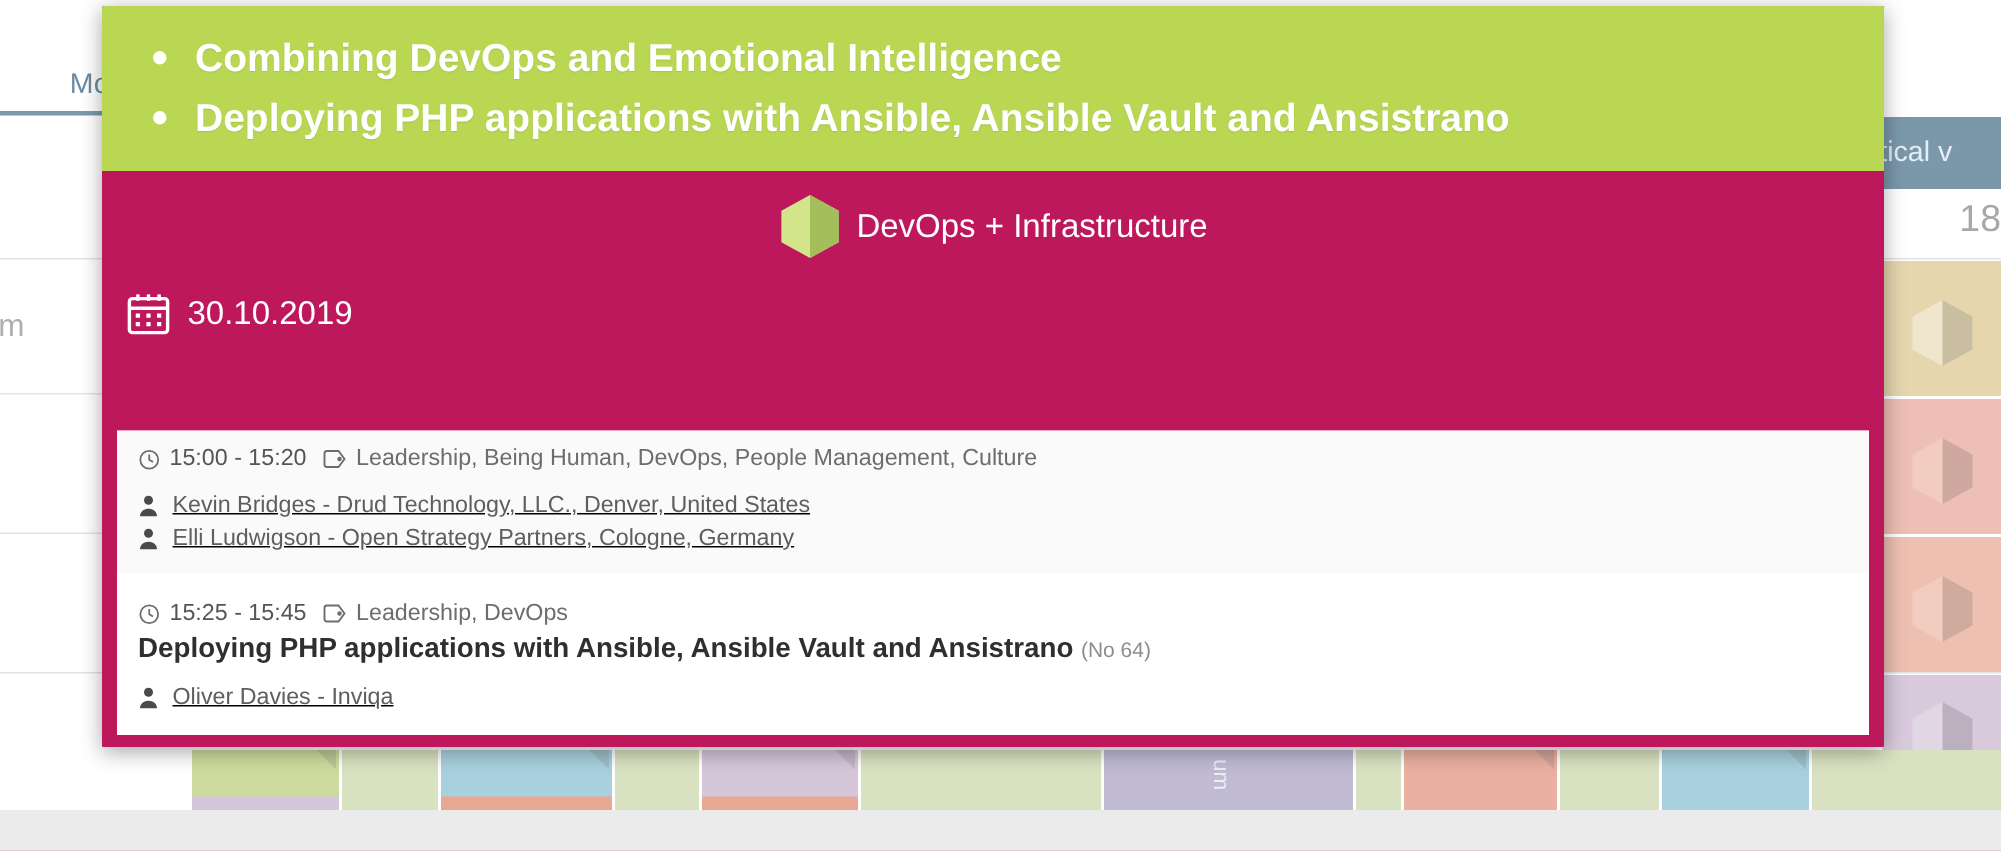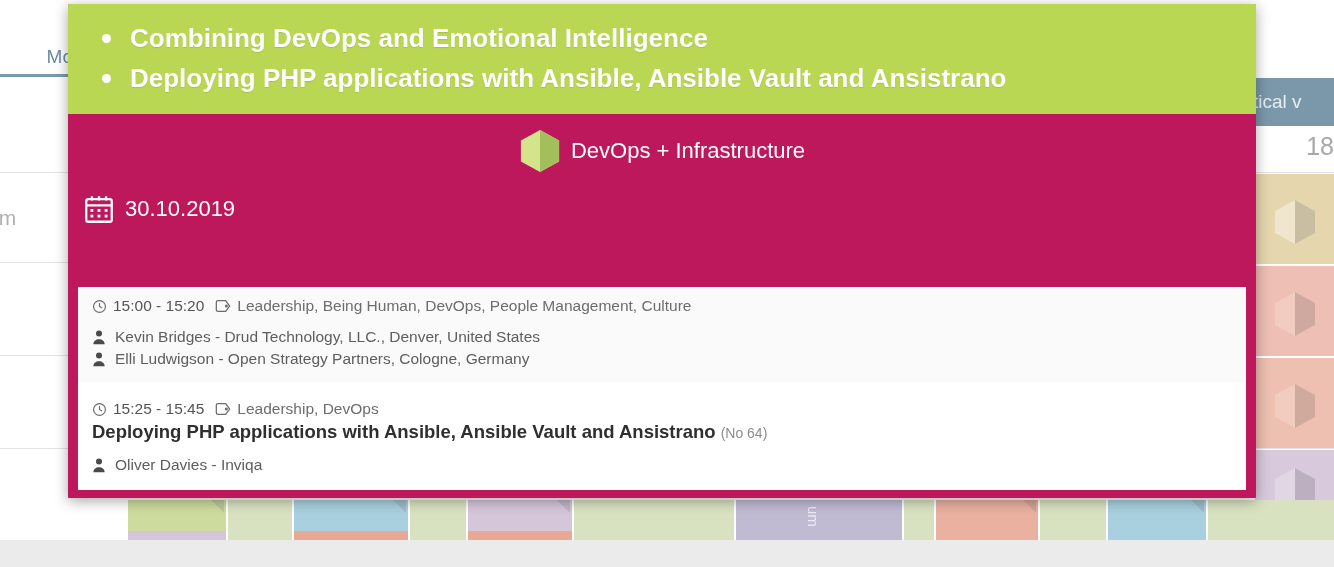--- a/index.html
+++ b/index.html
@@ -133,21 +133,21 @@
     font-size: 15.5px; color: #6d6d6d; margin-bottom: 3px;
   }
   .sess-meta .time { color: #555; margin-right: 5px; }
   .sess-meta svg { display: block; flex: none; }
   .sess-title {
     font-size: 18.5px; font-weight: bold; color: #2f2f2f; margin-bottom: 2px;
   }
   .sess-title .no {
     font-size: 14px; font-weight: normal; color: #8d8d8d; margin-left: 5px;
   }
-  .speakers { margin-top: 11px; }
+  .speakers { margin-top: 11px; text-decoration: underline; }
   .speaker {
     display: flex; align-items: center; gap: 9px;
     font-size: 15.5px; color: #5e5e5e; line-height: 22px;
   }
   .speaker svg { display: block; flex: none; }
 </style>
 </head>
 <body>
 
 <div id="root">

